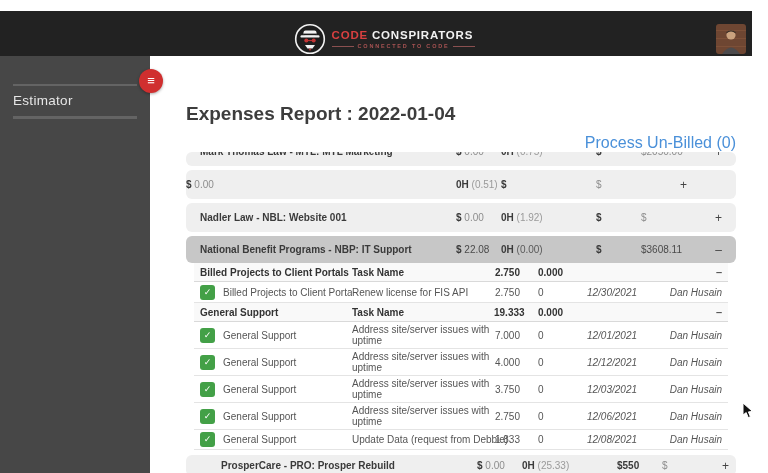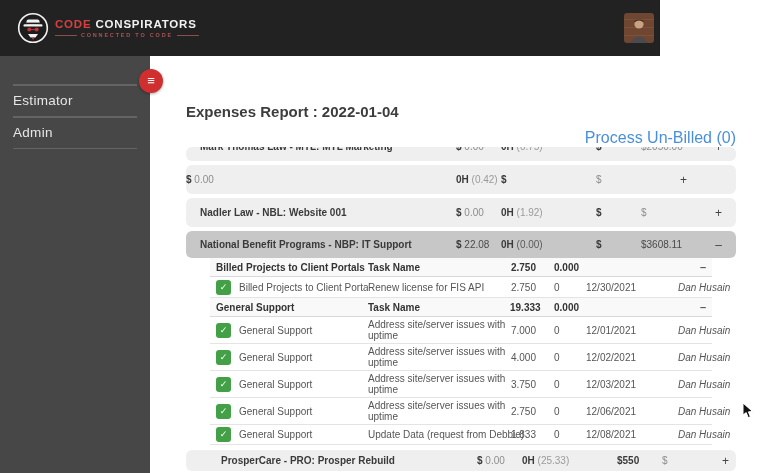--- a/index.html
+++ b/index.html
@@ -1,22 +1,22 @@
 <!DOCTYPE html>
 <html><head>
 <meta charset="utf-8">
 <style>
   * { margin:0; padding:0; box-sizing:border-box; }
   html,body { width:768px; height:473px; overflow:hidden; background:#fff;
               font-family:"Liberation Sans", sans-serif; }
   .window { position:relative; width:768px; height:473px; background:#fff; }
 
   
-  .topbar { position:absolute; left:0; top:0; width:660px; height:56px;
-            background:#222222; display:flex; align-items:center; justify-content:flex-start; }
+  .topbar { position:absolute; left:0; top:11px; width:752px; height:56px;
+            background:#222222; display:flex; align-items:center; justify-content:center; }
   .logo { display:flex; align-items:center; gap:6px; padding-left:17px; }
   .logo-mark { width:32px; height:32px; flex:0 0 auto; }
   .brand { font-size:11.5px; font-weight:bold; letter-spacing:0.8px; color:#f2f2f2; white-space:nowrap; }
   .brand .red { color:#d84040; }
   .tagline-row { display:flex; align-items:center; gap:4px; margin-top:2px; }
   .tag-dash { display:inline-block; width:22px; height:1px; background:#8a5050; }
   .tagline { font-size:5.5px; letter-spacing:1.8px; color:#a85353; font-weight:bold; white-space:nowrap; }
   .avatar { position:absolute; right:6px; top:13px; width:30px; height:30px;
             border-radius:3px; overflow:hidden; }
 
@@ -28,21 +28,21 @@
               font-size:13.5px; letter-spacing:0.3px; color:#e6e6e6; cursor:pointer; }
   .nav-div { margin-left:13px; width:124px; height:1px; background:rgba(255,255,255,0.16); }
 
   .fab { position:absolute; left:139px; top:69px; width:24px; height:24px;
          border-radius:50%; background:#d02f2f; border:none; color:#fff;
          font-size:13px; line-height:22px; text-align:center; cursor:pointer;
          box-shadow:0 1px 3px rgba(0,0,0,0.35); z-index:5; padding:0; }
 
   
   .main { position:absolute; left:150px; top:56px; width:618px; height:417px; background:#fff; }
-  .page-title { margin:47px 0 0 36px; font-size:15px; font-weight:bold; color:#3d3d3d; }
+  .page-title { margin:47px 0 0 36px; font-size:19px; font-weight:bold; color:#3d3d3d; }
   .link-row { margin:9px 32px 0 0; text-align:right; height:15px; }
   .process-link { font-size:16px; color:#4a90d9; text-decoration:none; cursor:pointer; }
 
   
   .etable { margin:3px 32px 0 36px; width:550px; }
 
   .crow { background:#efefef; margin-bottom:4px; overflow:hidden; cursor:pointer;border-radius:6px; }
   .crow.hl { background:#c7c7c7; margin-bottom:0; }
   .crow.clipped { height:14px; }
   .crow.last { margin-top:5px; margin-bottom:0;padding-left:21px; }
@@ -58,38 +58,38 @@
   .crow.hl .c-amt .val { color:#4a4a4a; }
   .c-hours b { font-weight:bold; }
   .c-hours .paren { color:#9a9a9a; }
   .crow.hl .c-hours .paren { color:#5a5a5a; }
   .c-c4 { font-weight:bold; }
   .c-c5 { color:#8d8d8d; }
   .crow.hl .c-c5 { color:#4a4a4a; }
   .c-exp { text-align:right; padding-right:14px; font-size:12px; color:#444; }
 
   
-  .subtable { margin:0 24px; background:#fff; }
+  .subtable { margin:0 8px; background:#fff; }
   .srow { display:grid; grid-template-columns:158px 142px 36px 40px 92px 1fr;
           align-items:center; font-size:10px; color:#555;
           border-bottom:1px solid #e4e4e4; }
   .srow.ghead { height:19px; background:#f9f9f9; font-weight:bold; color:#333;
                 border-bottom:1px solid #d9d9d9; cursor:pointer; }
   .srow.single { height:21px; }
   .srow.double { height:27px; }
   .srow.short  { height:20px; }
   .s-label { display:flex; align-items:center; padding-left:6px; overflow:hidden; white-space:nowrap; }
   .checkbox { width:15px; height:15px; margin:0 8px 0 0; background:#43a047;
               border-radius:3px; color:#fff; font-size:9px; line-height:15px;
               text-align:center; flex:0 0 auto; cursor:pointer; }
   .s-task { line-height:11px; padding-right:4px; }
   .s-task.nowrap { white-space:nowrap; overflow:visible; }
   .s-hours { text-align:right; padding-right:10px; }
   .s-zero  { padding-left:8px; }
-  .s-date  { text-align:left; padding-right:8px; white-space:nowrap; }
+  .s-date  { text-align:center; padding-right:8px; white-space:nowrap;font-style:italic; }
   .s-name  { text-align:right; padding-right:6px; white-space:nowrap;font-style:italic; }
   .s-coll  { text-align:right; padding-right:6px; font-size:11px; color:#555; }
 
   .cursor { position:absolute; left:742px; top:402px; z-index:9; }
 </style>
 </head>
 <body>
 
 <div class="window">
 
@@ -128,21 +128,20 @@
     </div>
   </header>
 
   <aside class="sidebar">
     <nav class="nav">
       <div class="nav-div"></div>
       <div class="nav-div"></div>
       <a class="nav-item">Estimator</a>
       <div class="nav-div"></div>
       <div class="nav-div"></div>
-      <a class="nav-item">Admin</a>
       <div class="nav-div"></div>
     </nav>
   </aside>
 
   <button class="fab"><span>≡</span></button>
 
   <main class="main">
     <h1 class="page-title">Expenses Report : 2022-01-04</h1>
     <div class="link-row">
       <a class="process-link">Process Un-Billed (0)</a>
@@ -157,21 +156,21 @@
           <div class="c-hours"><b>0H</b> <span class="paren">(0.75)</span></div>
           <div class="c-c4">$</div>
           <div class="c-c5">$2050.00</div>
           <div class="c-exp">+</div>
         </div>
       </div>
 
       <div class="crow">
         <div class="cgrid">
           <div class="c-amt"><span class="cur">$</span> <span class="val">0.00</span></div>
-          <div class="c-hours"><b>0H</b> <span class="paren">(0.42)</span></div>
+          <div class="c-hours"><b>0H</b> <span class="paren">(0.51)</span></div>
           <div class="c-c4">$</div>
           <div class="c-c5">$</div>
           <div class="c-exp">+</div>
         </div>
       </div>
 
       <div class="crow">
         <div class="cgrid">
           <div class="c-name">Nadler Law - NBL: Website 001</div>
           <div class="c-amt"><span class="cur">$</span> <span class="val">0.00</span></div>
@@ -238,21 +237,21 @@
         </div>
 
         <div class="srow double">
           <div class="s-label">
             <span class="checkbox"><span>✓</span></span>
             <span>General Support</span>
           </div>
           <div class="s-task">Address site/server issues with uptime</div>
           <div class="s-hours">4.000</div>
           <div class="s-zero">0</div>
-          <div class="s-date">12/02/2021</div>
+          <div class="s-date">12/12/2021</div>
           <div class="s-name">Dan Husain</div>
         </div>
 
         <div class="srow double">
           <div class="s-label">
             <span class="checkbox"><span>✓</span></span>
             <span>General Support</span>
           </div>
           <div class="s-task">Address site/server issues with uptime</div>
           <div class="s-hours">3.750</div>

